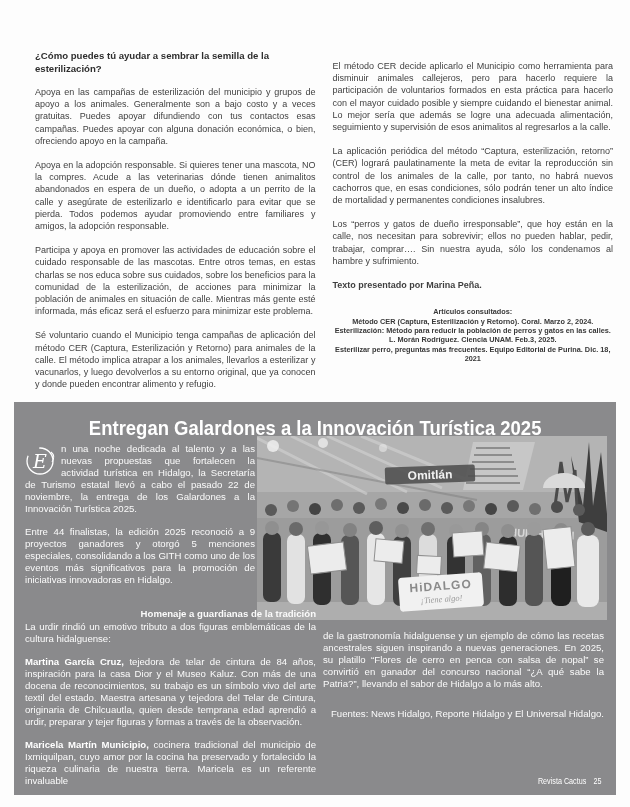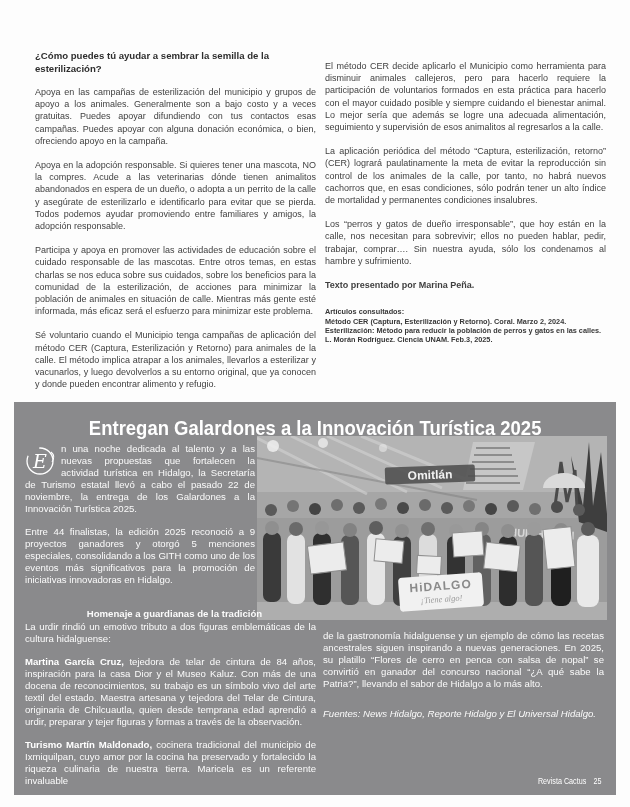--- a/index.html
+++ b/index.html
@@ -2,45 +2,45 @@
 <html><head>
 <meta charset="utf-8">
 <style>
   html,body{margin:0;padding:0;}
   body{
     width:630px;height:807px;position:relative;background:#fdfdfd;
     font-family:"Liberation Sans", sans-serif;color:#3f3f3f;
     -webkit-font-smoothing:antialiased;overflow:hidden;
   }
   
-  .top-area{position:absolute;left:35px;top:50px;width:578px;display:flex;gap:9px;}
+  .top-area{position:absolute;left:35px;top:50px;width:578px;display:flex;gap:17px;}
   .col{width:281px;font-size:9px;line-height:12.2px;text-align:justify;}
   .col.right{padding-top:10px;}
   .headline{font-weight:bold;font-size:9.6px;line-height:12.5px;color:#2e2e2e;margin:0 0 11px 0;text-align:left;}
   .p{margin:0 0 12px 0;}
   .byline{margin:6px 0 0 0;text-align:left;font-weight:bold;}
-  .refs{margin-top:16px;font-size:7.3px;line-height:9.4px;font-weight:bold;color:#383838;text-align:left;}
+  .refs{margin-top:16px;font-size:7.3px;line-height:9.4px;font-weight:bold;color:#383838;text-align:center;}
   .refs div{margin:0;}
   
   .feature-box{
     position:absolute;left:14px;top:402px;width:602px;height:393px;
     background:#8a8a8c;color:#fbfbfb;
   }
   .feature-title{text-align:center;padding-top:14px;white-space:nowrap;}
   .feature-title-inner{
     display:inline-block;transform:scaleX(.88);transform-origin:center;
     font-size:21px;font-weight:bold;letter-spacing:0;color:#ffffff;
   }
   .fcol{position:absolute;font-size:9.6px;line-height:12px;text-align:justify;}
   .fcol .p{margin:0 0 11px 0;}
   .narrow-col{left:11px;top:41px;width:230px;}
   .bottom-left{left:11px;top:206px;width:291px;}
   .bottom-right{left:309px;top:228px;width:281px;}
-  .subhead{font-weight:bold;margin:0 0 1px 0;text-align:center;padding-left:8px;}
-  .sources{font-style:italic;margin-top:18px;text-align:left;}
+  .subhead{font-weight:bold;margin:0 0 1px 0;text-align:right;padding-left:8px;}
+  .sources{margin-top:18px;text-align:right;}
   b{color:#ffffff;}
   .dropcap{
     float:left;width:32px;height:34px;margin:1px 4px 0 0;
   }
   .feature-footer{
     position:absolute;right:14px;bottom:9px;font-size:9px;color:#ffffff;
     transform:scaleX(.8);transform-origin:right center;white-space:nowrap;
   }
   .feature-footer .pageno{margin-left:9px;}
   
@@ -60,20 +60,21 @@
   </div>
   <div class="col right">
     <div class="p">El método CER decide aplicarlo el Municipio como herramienta para disminuir animales callejeros, pero para hacerlo requiere la participación de voluntarios formados en esta práctica para hacerlo con el mayor cuidado posible y siempre cuidando el bienestar animal. Lo mejor sería que además se logre una adecuada alimentación, seguimiento y supervisión de esos animalitos al regresarlos a la calle.</div>
     <div class="p">La aplicación periódica del método “Captura, esterilización, retorno” (CER) logrará paulatinamente la meta de evitar la reproducción sin control de los animales de la calle, por tanto, no habrá nuevos cachorros que, en esas condiciones, sólo podrán tener un alto índice de mortalidad y permanentes condiciones insalubres.</div>
     <div class="p">Los “perros y gatos de dueño irresponsable”, que hoy están en la calle, nos necesitan para sobrevivir; ellos no pueden hablar, pedir, trabajar, comprar….  Sin nuestra ayuda, sólo los condenamos al hambre y sufrimiento.</div>
     <div class="p byline">Texto presentado por Marina Peña.</div>
     <div class="refs">
       <div>Artículos consultados:</div>
       <div>Método CER (Captura, Esterilización y Retorno). Coral. Marzo 2, 2024.</div>
       <div>Esterilización: Método para reducir la población de perros y gatos en las calles. L. Morán Rodríguez. Ciencia UNAM. Feb.3, 2025.</div>
+      <div>Esterilizar perro, preguntas más frecuentes. Equipo Editorial de Purina. Dic. 18, 2021</div>
     </div>
   </div>
 </div>
 
 <div class="feature-box">
   <div class="feature-title">
     <span class="feature-title-inner">Entregan Galardones a la Innovación Turística 2025</span>
   </div>
 
   <div class="photo">
@@ -179,21 +180,21 @@
         </svg>
       </span><span>n una noche dedicada al talento y a las nuevas propuestas que fortalecen la actividad turística en Hidalgo, la Secretaría de Turismo estatal llevó a cabo el pasado 22 de noviembre, la entrega de los Galardones a la Innovación Turística 2025.</span>
     </div>
     <div class="p">Entre 44 finalistas, la edición 2025 reconoció a 9 proyectos ganadores y otorgó 5 menciones especiales, consolidando a los GITH como uno de los eventos más significativos para la promoción de iniciativas innovadoras en Hidalgo.</div>
   </div>
 
   <div class="fcol bottom-left">
     <div class="subhead">Homenaje a guardianas de la tradición</div>
     <div class="p">La urdir rindió un emotivo tributo a dos figuras emblemáticas de la cultura hidalguense:</div>
     <div class="p"><b>Martina García Cruz,</b><span> tejedora de telar de cintura de 84 años, inspiración para la casa Dior y el Museo Kaluz. Con más de una docena de reconocimientos, su trabajo es un símbolo vivo del arte textil del estado. Maestra artesana y tejedora del Telar de Cintura, originaria de Chilcuautla, quien desde temprana edad aprendió a urdir, preparar y tejer figuras y formas a través de la observación.</span></div>
-    <div class="p"><b>Turismo Martín Maldonado,</b><span> cocinera tradicional del municipio de Ixmiquilpan, cuyo amor por la cocina ha preservado y fortalecido la riqueza culinaria de nuestra tierra. Maricela es un referente invaluable</span></div>
+    <div class="p"><b>Maricela Martín Municipio,</b><span> cocinera tradicional del municipio de Ixmiquilpan, cuyo amor por la cocina ha preservado y fortalecido la riqueza culinaria de nuestra tierra. Maricela es un referente invaluable</span></div>
   </div>
 
   <div class="fcol bottom-right">
     <div class="p">de la gastronomía hidalguense y un ejemplo de cómo las recetas ancestrales siguen inspirando a nuevas generaciones. En 2025, su platillo “Flores de cerro en penca con salsa de nopal” se convirtió en ganador del concurso nacional “¿A qué sabe la Patria?”, llevando el sabor de Hidalgo a lo más alto.</div>
     <div class="sources">Fuentes: News Hidalgo, Reporte Hidalgo y El Universal Hidalgo.</div>
   </div>
 
   <div class="feature-footer">
     <span>Revista Cactus</span><span class="pageno">25</span>
   </div>

